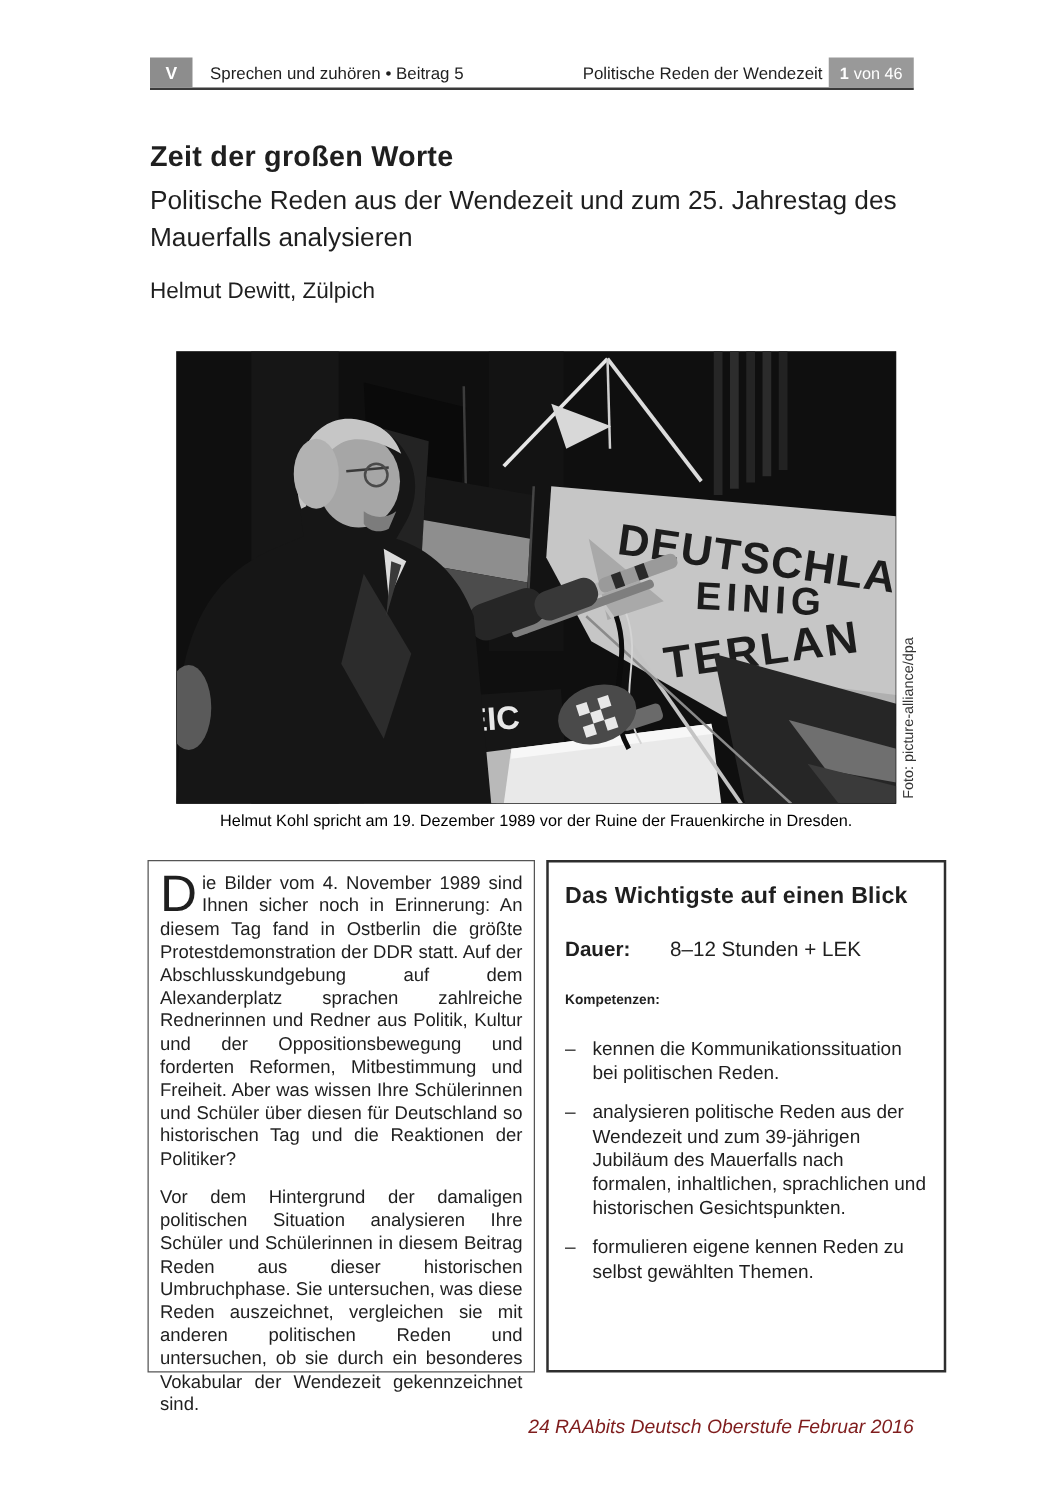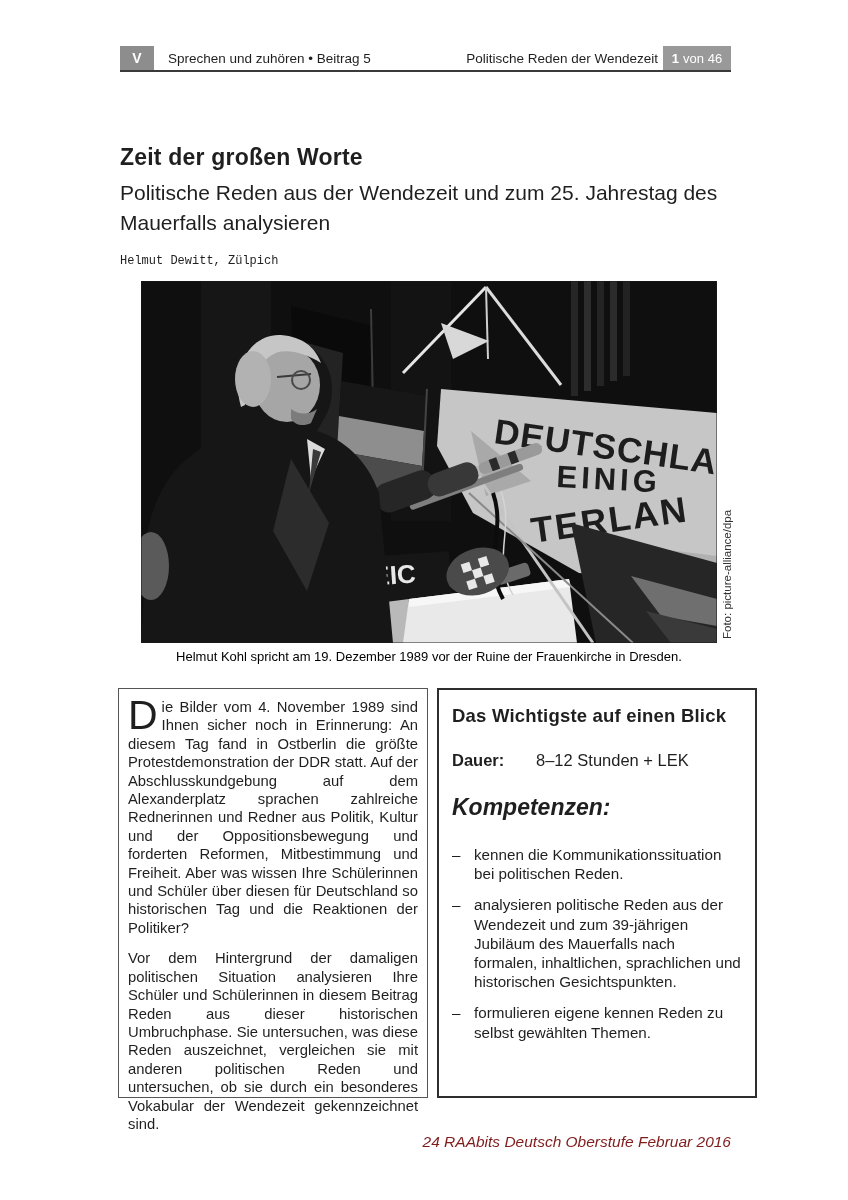--- a/index.html
+++ b/index.html
@@ -12,24 +12,24 @@
             display:flex; align-items:stretch; border-bottom:2px solid #3a3a3a; }
   .badge-v { width:34px; background:#8d8d8d; color:#fff; font-weight:bold;
              display:flex; align-items:center; justify-content:center; font-size:14px; }
   .hdr-left { margin-left:14px; align-self:center; font-size:13.5px; }
   .hdr-right { margin-left:auto; margin-right:5px; align-self:center; font-size:13.5px; }
   .badge-page { width:68px; background:#999999; color:#fff; display:flex;
                 align-items:center; justify-content:center; font-size:13px; }
   .badge-page b { font-weight:bold; margin-right:4px; }
 
   
-  .title-block { position:absolute; left:120px; top:144px; width:612px; }
+  .title-block { position:absolute; left:120px; top:112px; width:612px; }
   .doc-title { font-size:23px; font-weight:bold; letter-spacing:0.2px; margin-bottom:7px; }
   .doc-subtitle { font-size:21px; font-weight:normal; line-height:30px; }
-  .doc-author { font-size:12px; margin-top:16px;font-family:Liberation Mono, monospace; }
+  .doc-author { font-size:18px; margin-top:16px; }
 
   
   .photo-wrap { position:absolute; left:141px; top:281px; width:576px; height:362px; }
   .photo-wrap svg { display:block; }
   .photo-caption { position:absolute; left:141px; top:649px; width:576px;
                    text-align:center; font-size:13px; color:#000000; }
   .photo-credit { position:absolute; left:721px; top:639px; transform-origin:0 0;
                   transform:rotate(-90deg); white-space:nowrap; font-size:11.5px; color:#333; }
 
   
@@ -38,21 +38,21 @@
                font-size:14.8px; line-height:18.4px; }
   .intro-box p { margin:0 0 12px; }
   .intro-box p:last-child { margin-bottom:0; }
   .dropcap { float:left; font-size:41px; line-height:33px; padding:1px 4px 0 0; }
 
   .overview-box { position:absolute; left:437px; top:688px; width:320px; height:410px;
                   border:2px solid #2e2e2e; padding:13px 13px; }
   .ov-heading { font-size:18.5px; font-weight:bold; margin:2px 0 24px; letter-spacing:0.2px; }
   .ov-dauer { display:flex; font-size:16.5px; margin-bottom:24px;align-items:center; }
   .ov-dauer .lbl { font-weight:bold; width:84px; flex:0 0 84px; }
-  .ov-komp { font-size:23px; font-weight:bold; margin-bottom:24px;font-style:italic; }
+  .ov-komp { font-size:11px; font-weight:bold; margin-bottom:24px; }
   .ov-intro { font-size:15.2px; margin-bottom:15px; }
   .ov-li { display:flex; font-size:15.2px; line-height:19.2px; margin-bottom:12px; }
   .ov-li .dash { flex:0 0 12px; margin-right:10px; }
 
   
   .footer { position:absolute; right:117px; top:1133px; font-style:italic; font-size:15.5px; color:#7f1d1d; }
 </style>
 </head>
 <body>
 

